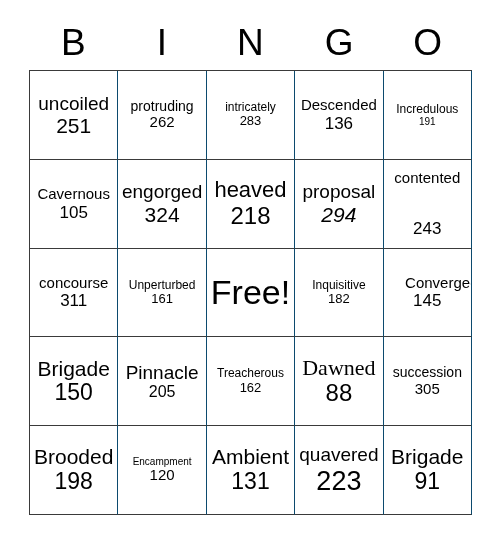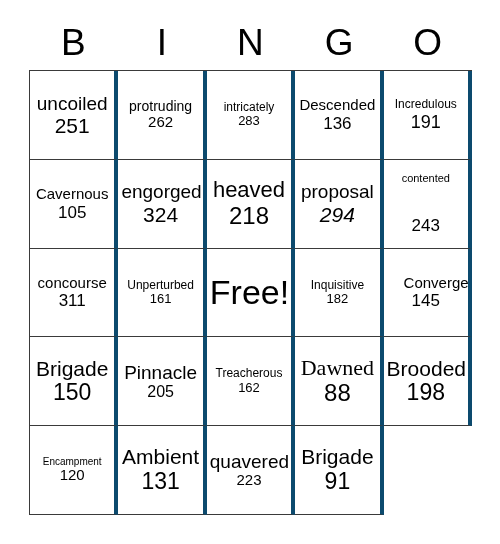--- a/index.html
+++ b/index.html
@@ -50,21 +50,21 @@
     box-sizing: border-box;
     border-top: 1px solid #3a3a3a;
     border-left: 1px solid #3a3a3a;
     display: grid;
     grid-template-columns: repeat(5, 1fr);
     grid-template-rows: repeat(5, 1fr);
     background: #ffffff;
   }
   .bingo-cell {
     box-sizing: border-box;
-    border-right: 4px solid #0c4a6e;
+    border-right: 1px solid #0c4a6e;
     border-bottom: 1px solid #3a3a3a;
     display: flex;
     flex-direction: column;
     align-items: center;
     justify-content: center;
     text-align: center;
     padding: 2px 3px;
     overflow: hidden;
     background: #ffffff;
   }
@@ -112,40 +112,40 @@
       <div class="bingo-cell">
         <span class="cell-word" style="font-size: 12px;">intricately</span>
         <span class="cell-number" style="font-size: 13px;">283</span>
       </div>
       <div class="bingo-cell">
         <span class="cell-word" style="font-size: 15px;">Descended</span>
         <span class="cell-number" style="font-size: 17px;">136</span>
       </div>
       <div class="bingo-cell">
         <span class="cell-word" style="font-size: 12px;">Incredulous</span>
-        <span class="cell-number" style="font-size: 18px;">191</span>
+        <span class="cell-number" style="font-size: 10px;">191</span>
       </div>
       <div class="bingo-cell">
         <span class="cell-word" style="font-size: 15px;">Cavernous</span>
         <span class="cell-number" style="font-size: 17px;">105</span>
       </div>
       <div class="bingo-cell">
         <span class="cell-word" style="font-size: 19px;">engorged</span>
         <span class="cell-number" style="font-size: 21px;">324</span>
       </div>
       <div class="bingo-cell">
         <span class="cell-word" style="font-size: 22px;">heaved</span>
         <span class="cell-number" style="font-size: 24px;">218</span>
       </div>
       <div class="bingo-cell">
         <span class="cell-word" style="font-size: 19px;">proposal</span>
         <span class="cell-number" style="font-size: 21px; font-style: italic;">294</span>
       </div>
       <div class="bingo-cell">
-        <span class="cell-word" style="font-size: 11px;">contented</span>
+        <span class="cell-word" style="font-size: 15px;">contented</span>
         <span class="cell-number" style="font-size: 17px; margin-top: 32px;">243</span>
       </div>
       <div class="bingo-cell">
         <span class="cell-word" style="font-size: 15px;">concourse</span>
         <span class="cell-number" style="font-size: 17px;">311</span>
       </div>
       <div class="bingo-cell">
         <span class="cell-word" style="font-size: 12px;">Unperturbed</span>
         <span class="cell-number" style="font-size: 13px;">161</span>
       </div>
@@ -170,34 +170,38 @@
       </div>
       <div class="bingo-cell">
         <span class="cell-word" style="font-size: 12px;">Treacherous</span>
         <span class="cell-number" style="font-size: 13px;">162</span>
       </div>
       <div class="bingo-cell">
         <span class="cell-word" style="font-size: 22px; font-family: Liberation Serif, serif;">Dawned</span>
         <span class="cell-number" style="font-size: 24px;">88</span>
       </div>
       <div class="bingo-cell">
+        <span class="cell-word" style="font-size: 14px;">succession</span>
+        <span class="cell-number" style="font-size: 15px;">305</span>
+      </div>
+      <div class="bingo-cell">
         <span class="cell-word" style="font-size: 21px;">Brooded</span>
         <span class="cell-number" style="font-size: 23px;">198</span>
       </div>
       <div class="bingo-cell">
         <span class="cell-word" style="font-size: 10px;">Encampment</span>
         <span class="cell-number" style="font-size: 15px;">120</span>
       </div>
       <div class="bingo-cell">
         <span class="cell-word" style="font-size: 21px;">Ambient</span>
         <span class="cell-number" style="font-size: 23px;">131</span>
       </div>
       <div class="bingo-cell">
         <span class="cell-word" style="font-size: 19px;">quavered</span>
-        <span class="cell-number" style="font-size: 15px;">223</span>
+        <span class="cell-number" style="font-size: 27px;">223</span>
       </div>
       <div class="bingo-cell">
         <span class="cell-word" style="font-size: 21px;">Brigade</span>
         <span class="cell-number" style="font-size: 23px;">91</span>
       </div>
     </div>
 
 </div>
 
 </body></html>

